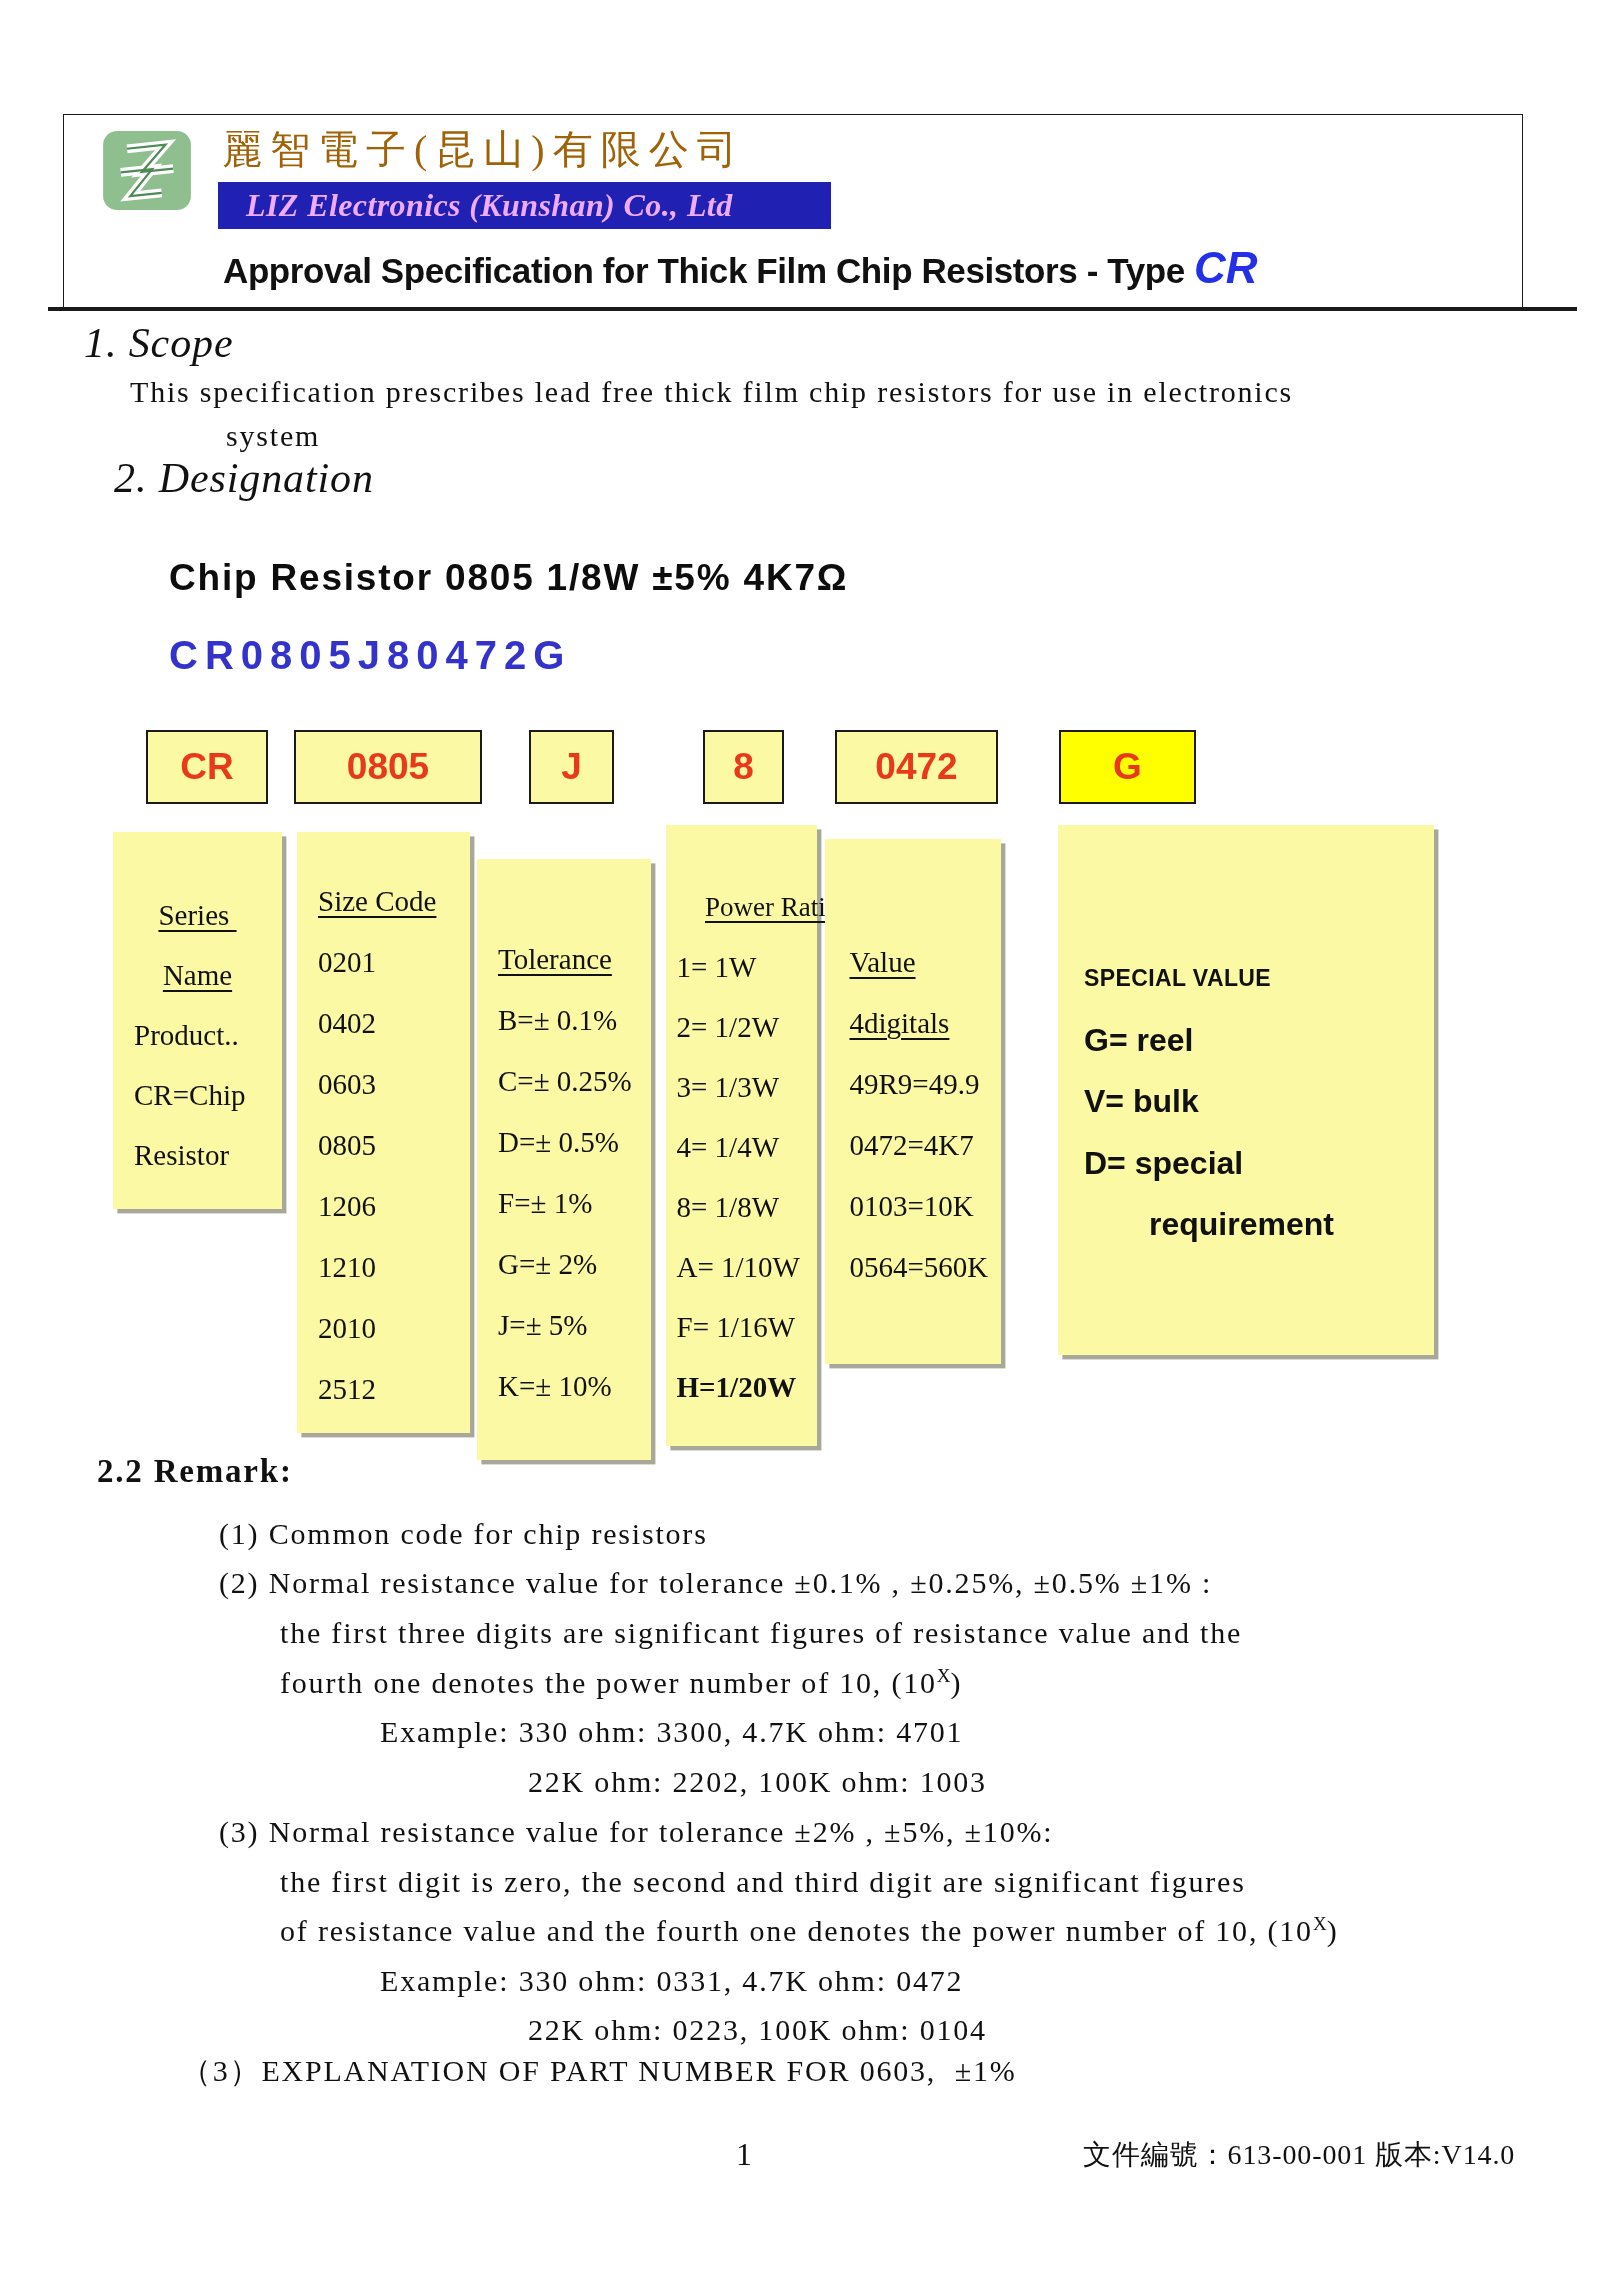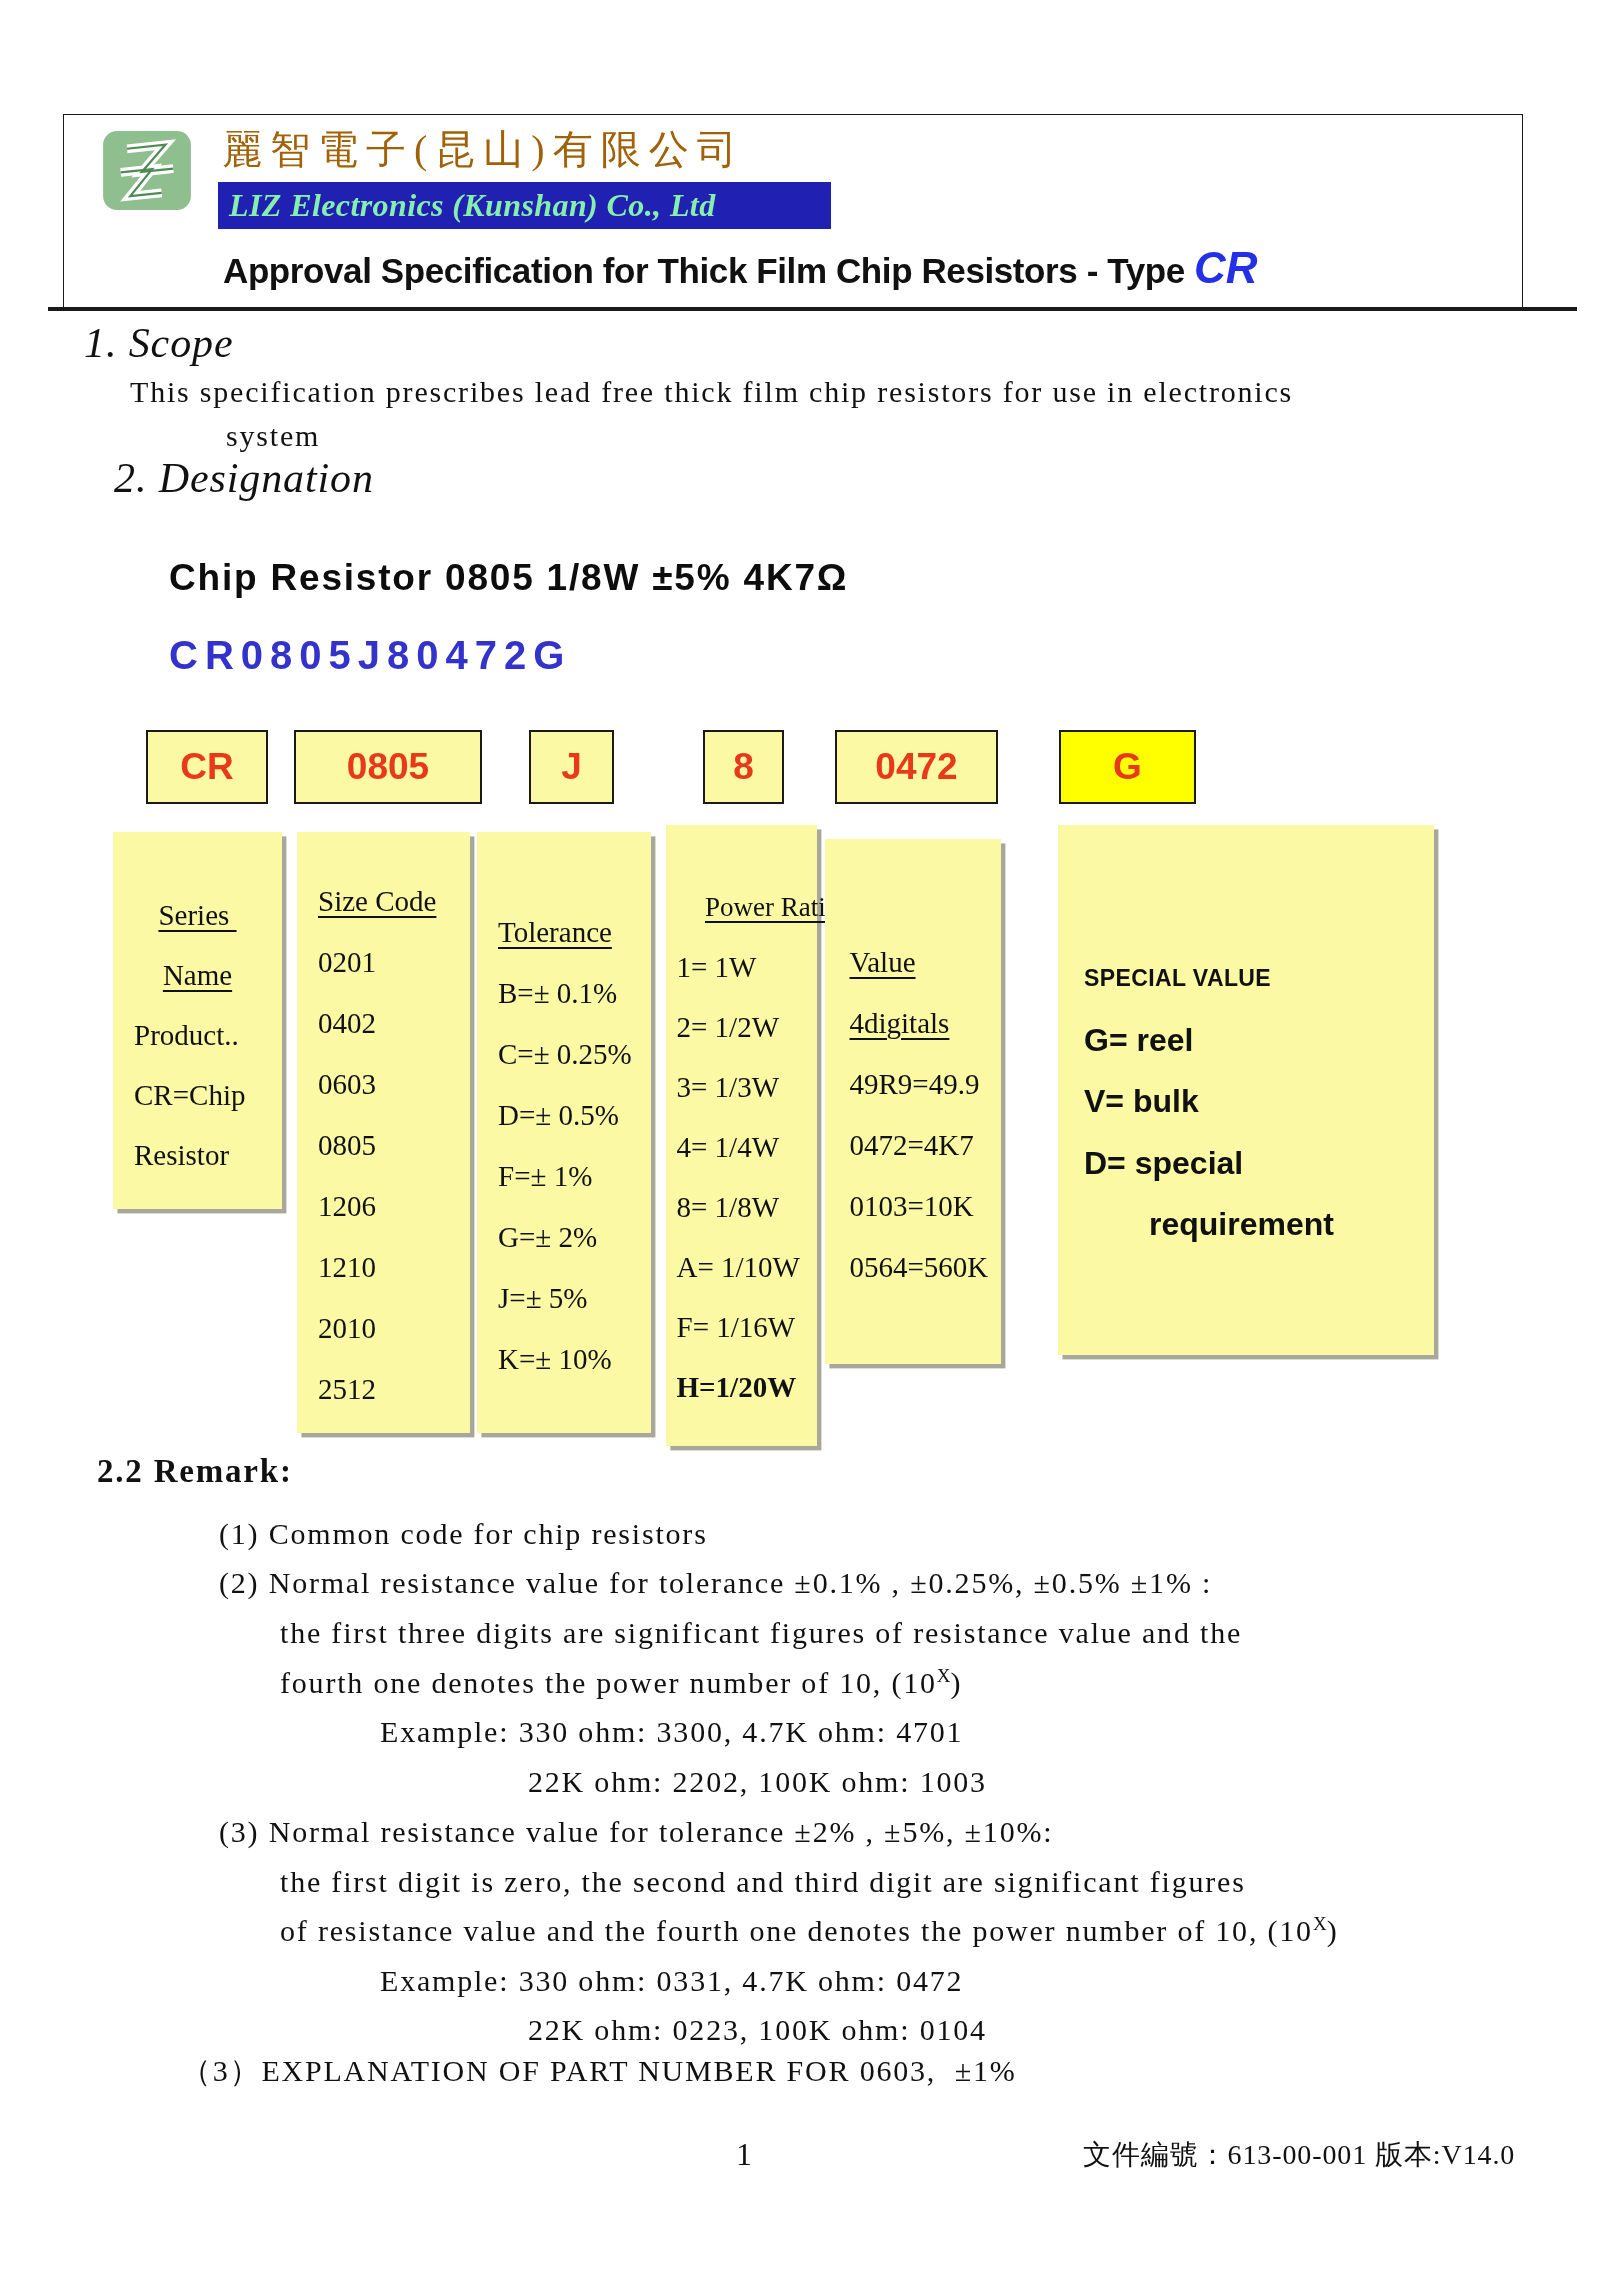--- a/index.html
+++ b/index.html
@@ -8,21 +8,21 @@
   .abs{position:absolute;}
   .sans{font-family:"Liberation Sans","DejaVu Sans",sans-serif;}
 
   
   .header-box{position:absolute;left:63px;top:114px;width:1458px;height:195px;
               border:1.8px solid #1a1a1a;background:#fff;}
   .logo{position:absolute;left:39px;top:16px;width:88px;height:79px;}
   .company-cn{position:absolute;left:158px;top:7px;font-size:40px;letter-spacing:8px;
               color:#a16207;white-space:pre;}
   .blue-bar{position:absolute;left:154px;top:67px;width:613px;height:47px;background:#2020b2;}
-  .blue-bar span{display:block;padding-left:11px;line-height:46px;color:#86efac;
+  .blue-bar span{display:block;padding-left:28px;line-height:46px;color:#f0abfc;
                  font-size:32px;font-weight:bold;font-style:italic;letter-spacing:0.4px;}
   .doc-title{position:absolute;left:159px;top:128px;font-size:35px;font-weight:bold;
              letter-spacing:-0.4px;white-space:pre;}
   .doc-title .type-cr{font-size:44px;font-style:italic;color:#2430e8;letter-spacing:0;}
   .header-rule{position:absolute;left:48px;top:307px;width:1529px;height:3.5px;background:#1a1a1a;}
 
   
   .sec-heading{font-style:italic;font-size:42px;letter-spacing:0.9px;white-space:pre;}
   .bodytext{font-size:30px;letter-spacing:1.8px;white-space:pre;}
   .chip-line{font-size:37px;font-weight:bold;letter-spacing:1.8px;white-space:pre;color:#0d0d0d;}
@@ -116,21 +116,21 @@
     <div>0201</div>
     <div>0402</div>
     <div>0603</div>
     <div>0805</div>
     <div>1206</div>
     <div>1210</div>
     <div>2010</div>
     <div>2512</div>
   </div>
 
-  <div class="panel tol" style="left:477px;top:832px;width:174px;height:575px;">
+  <div class="panel tol" style="left:477px;top:859px;width:174px;height:575px;">
     <div class="und">Tolerance</div>
     <div>B=± 0.1%</div>
     <div>C=± 0.25%</div>
     <div>D=± 0.5%</div>
     <div>F=± 1%</div>
     <div>G=± 2%</div>
     <div>J=± 5%</div>
     <div>K=± 10%</div>
   </div>
 

